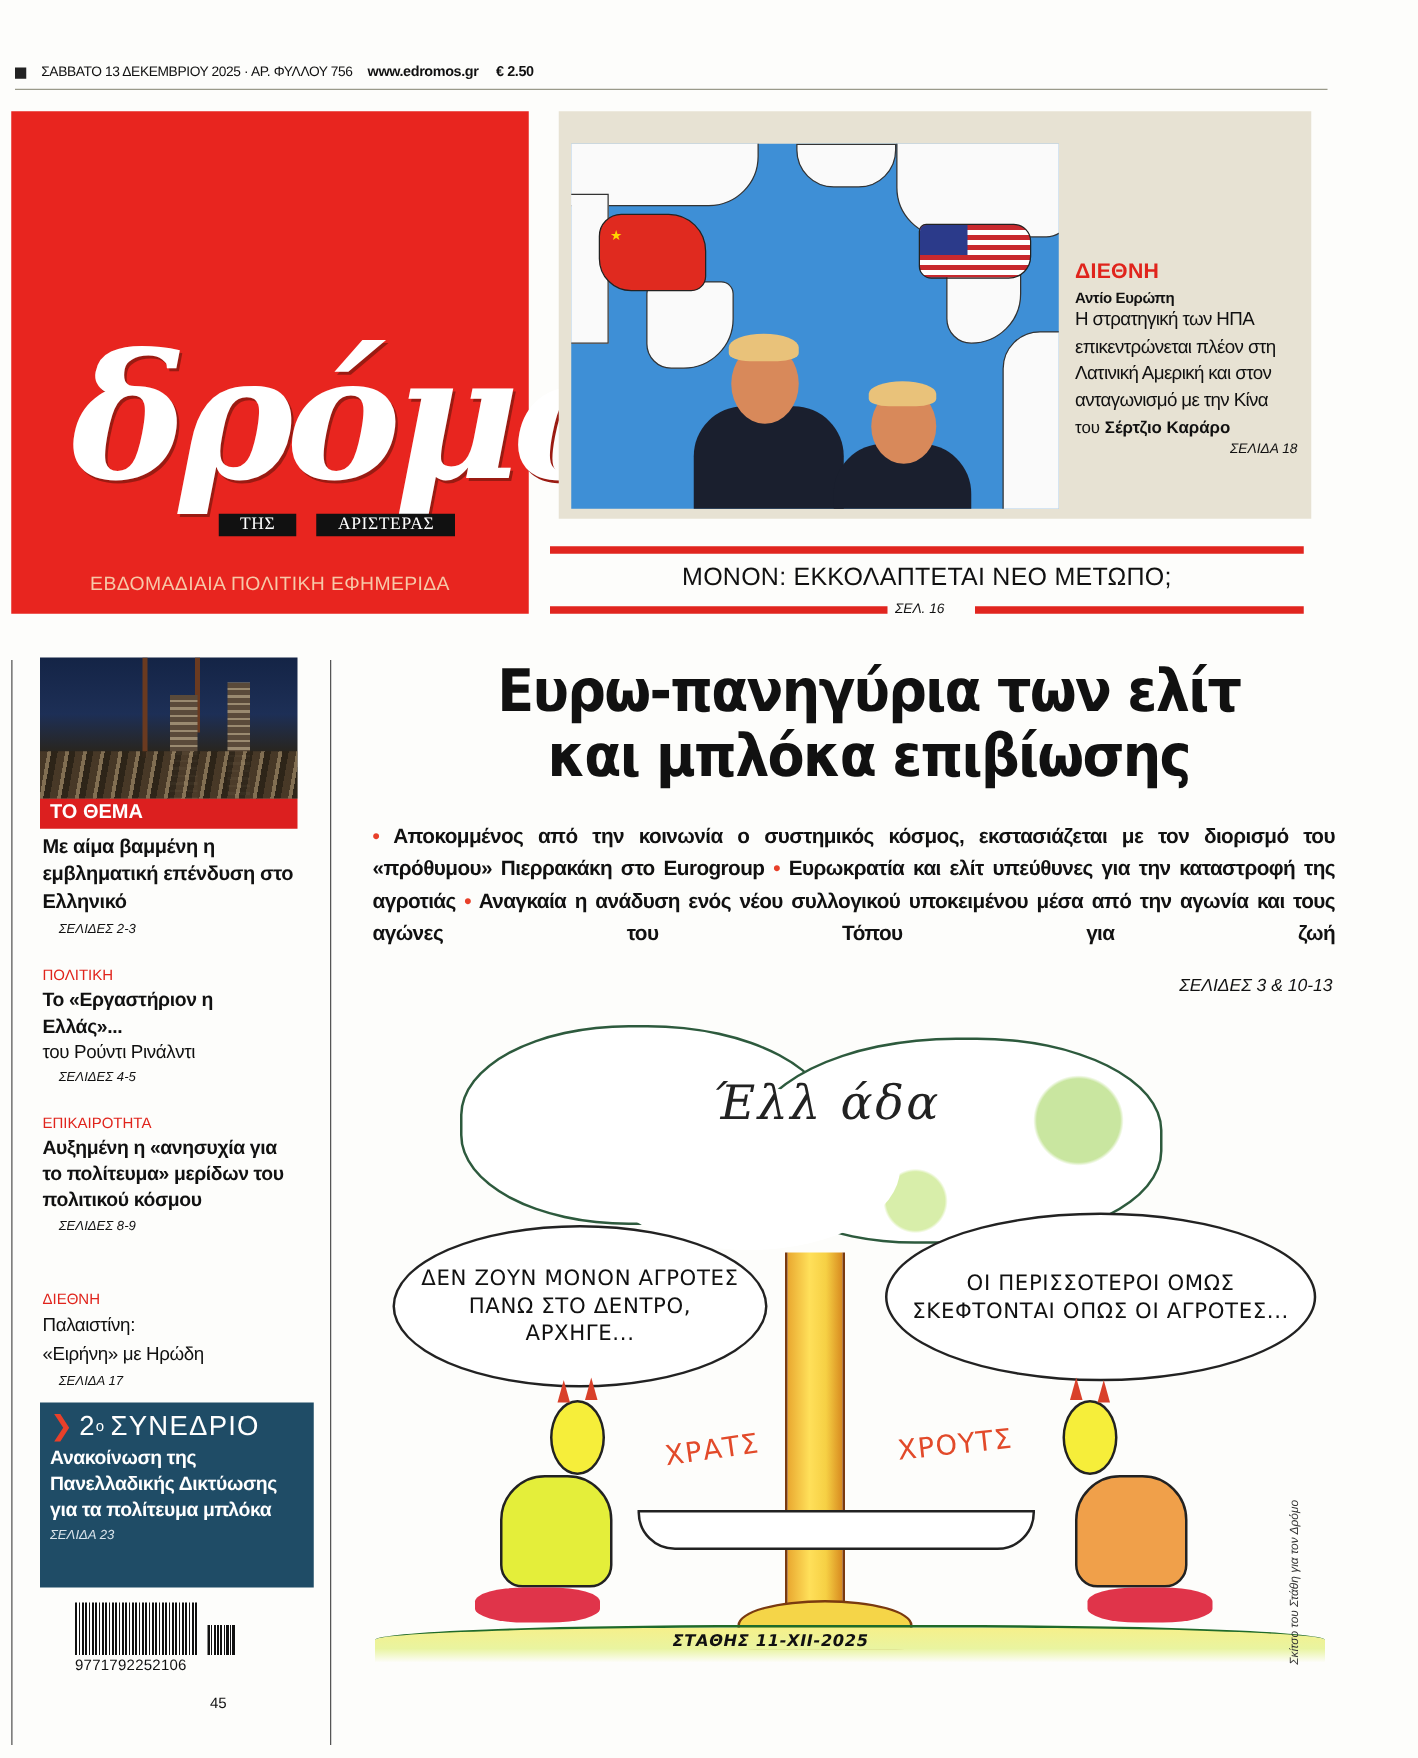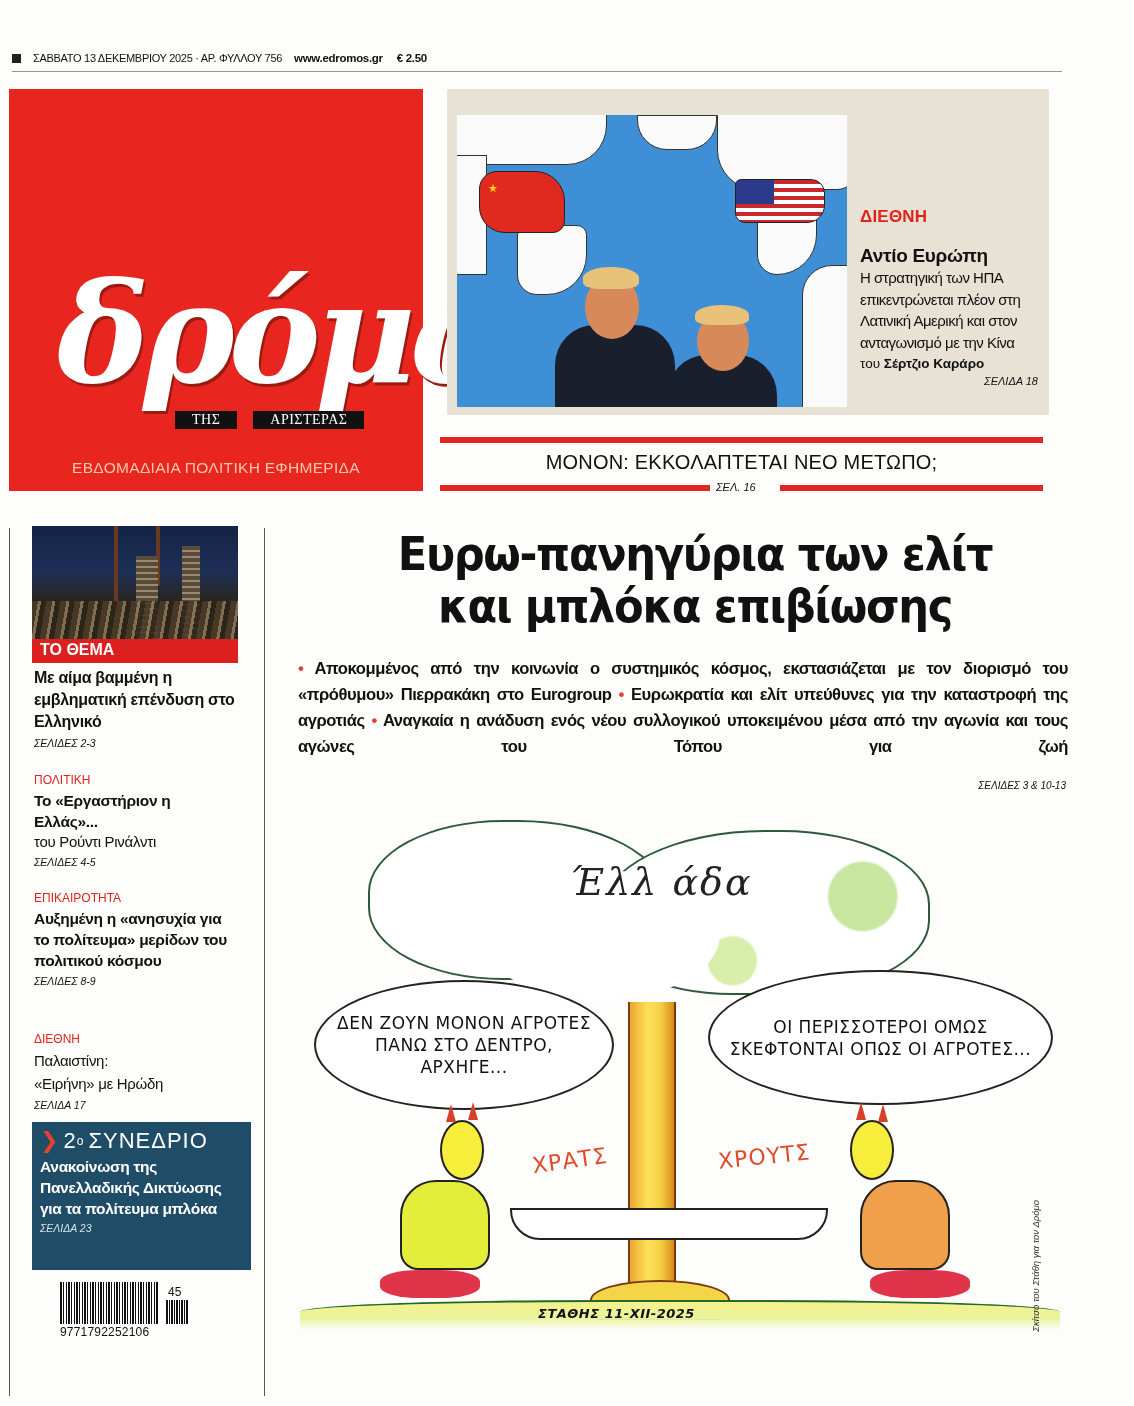--- a/index.html
+++ b/index.html
@@ -27,21 +27,21 @@
   .china { position: absolute; left: 22px; top: 56px; width: 86px; height: 62px; background: #e02a1f; border-radius: 18px 30px 12px 26px; border: 1px solid #222; }
   .china-star { position: absolute; left: 8px; top: 10px; color: #ffd400; font-size: 11px; }
   .usa { position: absolute; left: 278px; top: 64px; width: 90px; height: 44px; border: 1px solid #222; border-radius: 6px 14px 18px 10px; background: repeating-linear-gradient(#c8292e 0 4px, #fff 4px 8px); overflow: hidden; }
   .usa-canton { position: absolute; left: 0; top: 0; width: 38px; height: 24px; background: #2b3a8a; }
   .person { position: absolute; background: #1a1f2e; border-radius: 40px 40px 0 0; }
   .face { position: absolute; background: #d8895a; border-radius: 50%; }
   .hair { position: absolute; background: #e9c27a; border-radius: 50% 50% 30% 30%; }
 
   .feat-text { position: absolute; left: 413px; top: 118px; width: 190px; }
   .kicker { color: #e0241c; font-weight: bold; font-size: 17px; letter-spacing: 0.2px; }
-  .feat-title { font-weight: bold; font-size: 19px; margin-top: 18px; letter-spacing: -0.3px; }
+  .feat-title { font-weight: bold; font-size: 12px; margin-top: 4px; letter-spacing: -0.3px; }
   .feat-body { font-size: 15px; line-height: 21.5px; letter-spacing: -0.5px; }
   .feat-byline { font-size: 13.5px; margin-top: 3px; }
   .feat-byline b { font-weight: bold; }
   .feat-page { text-align: right; font-style: italic; font-size: 11px; margin-top: 4px; padding-right: 12px; }
 
   
   .asia-bar-top { position: absolute; left: 440px; top: 437px; width: 603px; height: 6px; background: #e1251f; }
   .asia-title { position: absolute; left: 440px; top: 451px; width: 603px; text-align: center; font-size: 20px; letter-spacing: 0.2px; }
   .asia-bar-bot { position: absolute; top: 485px; height: 6px; background: #e1251f; }
   .asia-page { position: absolute; left: 716px; top: 481px; font-size: 11px; font-style: italic; }
@@ -51,39 +51,39 @@
   .thumb { position: absolute; left: 32px; top: 526px; width: 206px; height: 113px; background: linear-gradient(180deg, #142446 0%, #1d2f56 40%, #2a2418 70%, #3a2f1e 100%); overflow: hidden; }
   .thumb .crane { position: absolute; width: 4px; background: #6a3a20; }
   .thumb .tower { position: absolute; background: repeating-linear-gradient(#5a4a3a 0 4px, #9a8a70 4px 6px); }
   .thumb .rubble { position: absolute; bottom: 0; left: 0; right: 0; height: 38px; background: repeating-linear-gradient(100deg, #4a3a28 0 6px, #8a7658 6px 9px, #2d2418 9px 14px); opacity: 0.9; }
   .theme-label { position: absolute; left: 32px; top: 639px; width: 206px; height: 24px; background: #dc1f1f; color: #fff; font-weight: bold; font-size: 16px; padding: 2px 8px; }
 
   .lc-item { position: absolute; left: 34px; width: 220px; }
   .lc-kicker { color: #e0241c; font-weight: normal; font-size: 12px; line-height: 20px; }
   .lc-title { font-weight: bold; font-size: 15.5px; line-height: 21px; letter-spacing: -0.3px; }
   .lc-sub { font-size: 15px; line-height: 20px; letter-spacing: -0.3px; }
-  .lc-page { font-style: italic; font-size: 10.5px; line-height: 16px; margin-top: 2px; }
+  .lc-page { font-style: italic; font-size: 10.5px; line-height: 16px; margin-top: 2px; margin-left: 13px; }
 
   .congress { position: absolute; left: 32px; top: 1122px; width: 219px; height: 148px; background: #1f4c66; padding: 6px 8px; color: #fff; }
   .congress .head { font-size: 22px; letter-spacing: 1px; line-height: 26px; display: flex; align-items: center; gap: 4px; }
   .congress .head .chev { color: #e8402a; font-weight: bold; font-size: 22px; }
   .congress .head sup { font-size: 12px; vertical-align: top; }
   .congress .title { font-weight: bold; font-size: 15.5px; line-height: 21px; letter-spacing: -0.3px; margin-top: 2px; }
   .congress .page { font-style: italic; font-size: 10.5px; color: #d9e3ea; margin-top: 3px; }
 
   .barcode { position: absolute; left: 60px; top: 1282px; width: 98px; height: 42px; background: repeating-linear-gradient(90deg, #111 0 2px, #fff 2px 3px, #111 3px 4px, #fff 4px 6px, #111 6px 7px, #fff 7px 8px); }
   .barcode2 { position: absolute; left: 166px; top: 1300px; width: 22px; height: 24px; background: repeating-linear-gradient(90deg, #111 0 2px, #fff 2px 3px, #111 3px 4px, #fff 4px 5px); }
-  .barcode-add { position: absolute; left: 168px; top: 1285px; font-size: 12px; }
+  .barcode-add { position: absolute; left: 168px; top: 1355px; font-size: 12px; }
   .barcode-num { position: absolute; left: 60px; top: 1325px; font-size: 12px; letter-spacing: 0.2px; }
 
   
   .headline { position: absolute; left: 300px; top: 528px; width: 790px; text-align: center; font-weight: bold; font-size: 47px; line-height: 52px; letter-spacing: -1.5px; font-family: "DejaVu Sans", sans-serif; transform: scaleX(0.92); transform-origin: center top; }
   .deck { position: absolute; left: 298px; top: 656px; width: 770px; font-weight: bold; font-size: 16.6px; line-height: 26px; letter-spacing: -0.45px; text-align: justify; text-align-last: justify; }
   .deck .bul { color: #e8402a; }
-  .deck-page { position: absolute; left: 880px; top: 780px; width: 186px; text-align: right; font-style: italic; font-size: 10px; }
+  .deck-page { position: absolute; left: 880px; top: 780px; width: 186px; text-align: right; font-style: italic; font-size: 14px; }
 
   
   .cartoon { position: absolute; left: 300px; top: 810px; width: 760px; height: 570px; }
   .canopy { position: absolute; background: #fff; border: 2px solid #2d5a3d; }
   .trunk { position: absolute; left: 328px; top: 192px; width: 48px; height: 290px; background: linear-gradient(90deg, #e9a830, #ffe05a 40%, #f6d044 70%, #d88a1f); border-left: 2px solid #7a3a10; border-right: 2px solid #7a3a10; }
   .roots { position: absolute; left: 290px; top: 470px; width: 140px; height: 40px; background: #f5d548; border-radius: 50% 50% 10% 10%; border: 2px solid #7a3a10; }
   .grass { position: absolute; left: 0; top: 490px; width: 760px; height: 30px; background: linear-gradient(180deg, #f6f08a, #e9f4a0 60%, transparent); border-top: 2px solid #1f6a2a; border-radius: 40% 40% 0 0; }
   .tree-label { position: absolute; left: 270px; top: 50px; font-family: "DejaVu Serif", serif; font-style: italic; font-size: 38px; letter-spacing: 2px; color: #222; }
   .bubble { position: absolute; background: #fff; border: 2px solid #222; border-radius: 50%; display: flex; align-items: center; justify-content: center; text-align: center; font-family: "DejaVu Sans", sans-serif; font-size: 17px; line-height: 22px; letter-spacing: 0.5px; color: #111; padding: 10px 18px; }
   .saw { position: absolute; left: 210px; top: 398px; width: 318px; height: 32px; background: #fff; border: 2px solid #222; border-radius: 0 0 30px 30px; }

